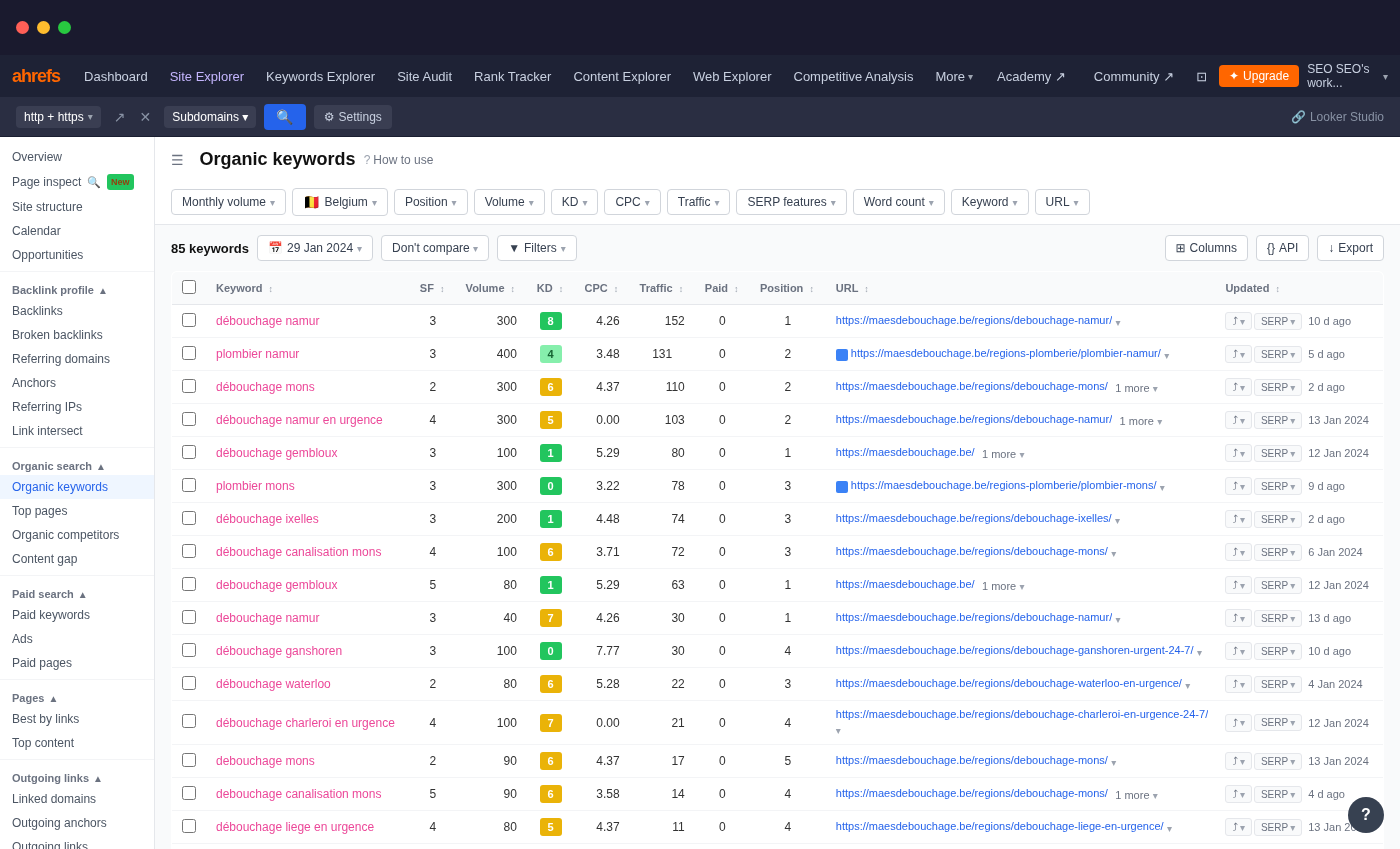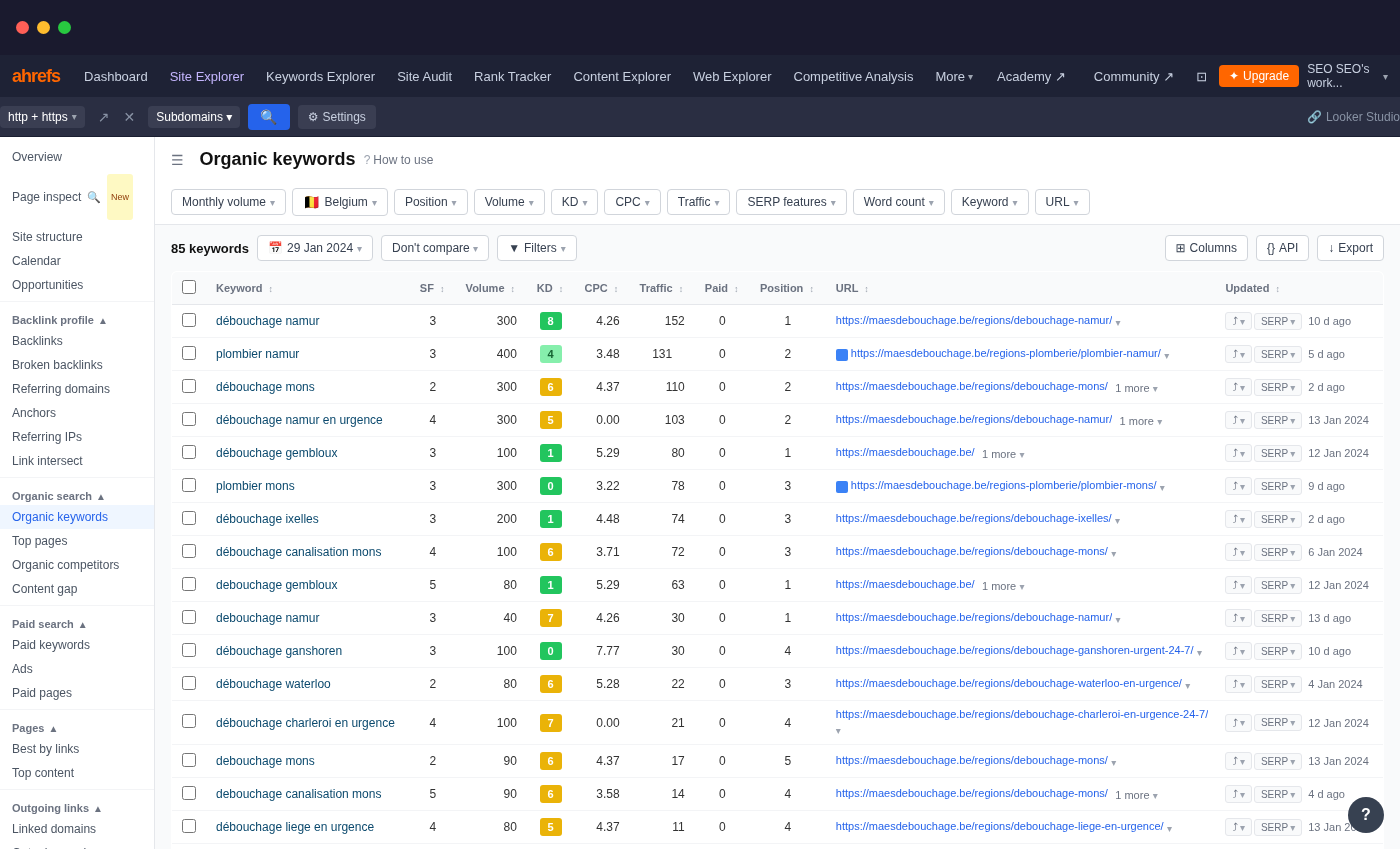--- a/index.html
+++ b/index.html
@@ -18,40 +18,40 @@
     .nav-item { color: #c8d0e0; font-size: 13px; padding: 4px 10px; cursor: pointer; border-radius: 4px; white-space: nowrap; }
     .nav-item.active { color: #c4b5fd; }
     .nav-item-more { display: flex; align-items: center; gap: 3px; }
     .nav-spacer { flex: 1; }
     .nav-right { display: flex; align-items: center; gap: 8px; }
     .upgrade-btn { background: #f60; color: #fff; font-size: 12px; padding: 4px 10px; border-radius: 4px; cursor: pointer; display: flex; align-items: center; gap: 4px; }
     .nav-user { color: #c8d0e0; font-size: 12px; cursor: pointer; display: flex; align-items: center; gap: 4px; }
     .nav-icon-btn { color: #c8d0e0; cursor: pointer; padding: 4px; }
 
     
-    .addr-bar { background: #2a2e42; height: 40px; display: flex; align-items: center; padding: 0 0; gap: 8px; border-bottom: 1px solid #1a1e30; }
+    .addr-bar { background: #2a2e42; height: 40px; display: flex; align-items: center; padding: 0 16px; gap: 8px; border-bottom: 1px solid #1a1e30; }
     .protocol-select { background: #3a3e52; color: #fff; font-size: 12px; padding: 4px 8px; border-radius: 4px; border: none; cursor: pointer; display: flex; align-items: center; gap: 4px; }
     .url-input { flex: 1; background: #3a3e52; color: #fff; font-size: 13px; padding: 5px 10px; border-radius: 4px; border: none; max-width: 320px; }
     .url-actions { display: flex; gap: 4px; }
     .url-btn { background: none; border: none; color: #8892a4; cursor: pointer; padding: 3px 5px; font-size: 14px; }
     .subdomains-select { background: #3a3e52; color: #fff; font-size: 12px; padding: 4px 8px; border-radius: 4px; border: none; cursor: pointer; }
     .search-btn { background: #2563eb; color: #fff; border: none; padding: 5px 12px; border-radius: 4px; cursor: pointer; font-size: 14px; }
     .settings-btn { background: #3a3e52; color: #c8d0e0; border: none; padding: 5px 10px; border-radius: 4px; cursor: pointer; font-size: 12px; display: flex; align-items: center; gap: 4px; }
     .looker-btn { margin-left: auto; color: #8892a4; font-size: 12px; cursor: pointer; display: flex; align-items: center; gap: 4px; }
 
     
     .main-layout { display: flex; height: calc(100vh - 137px); }
 
     
     .sidebar { width: 155px; min-width: 155px; background: #fff; border-right: 1px solid #e5e7eb; overflow-y: auto; padding: 8px 0; }
     .sidebar-item { padding: 5px 12px; font-size: 12px; color: #4b5563; cursor: pointer; display: flex; align-items: center; gap: 6px; }
     .sidebar-item.active { color: #2563eb; background: #eff6ff; }
     .sidebar-section { padding: 8px 12px 3px; font-size: 11px; font-weight: 600; color: #6b7280; text-transform: none; display: flex; align-items: center; gap: 4px; cursor: pointer; }
     .sidebar-section .arrow { font-size: 10px; }
-    .new-badge { background: #fef9c3; color: #92400e; font-size: 9px; padding: 18px 4px; border-radius: 3px; font-weight: 400; }
+    .new-badge { background: #22c55e; color: #92400e; font-size: 9px; padding: 3px 4px; border-radius: 3px; font-weight: 700; }
     .sidebar-divider { height: 1px; background: #f3f4f6; margin: 4px 0; }
 
     
     .content { flex: 1; overflow-y: auto; background: #f9fafb; }
     .content-header { background: #fff; padding: 12px 16px 0; border-bottom: 1px solid #e5e7eb; }
     .page-title-row { display: flex; align-items: center; gap: 8px; margin-bottom: 10px; }
     .page-title { font-size: 18px; font-weight: 600; color: #111; }
     .how-to-link { color: #6b7280; font-size: 12px; cursor: pointer; display: flex; align-items: center; gap: 3px; }
 
     
@@ -69,21 +69,21 @@
     .toolbar-spacer { flex: 1; }
     .columns-btn { background: #fff; border: 1px solid #d1d5db; color: #374151; font-size: 12px; padding: 5px 10px; border-radius: 4px; cursor: pointer; display: flex; align-items: center; gap: 4px; }
     .api-btn { background: #fff; border: 1px solid #d1d5db; color: #374151; font-size: 12px; padding: 5px 10px; border-radius: 4px; cursor: pointer; display: flex; align-items: center; gap: 4px; }
     .export-btn { background: #fff; border: 1px solid #d1d5db; color: #374151; font-size: 12px; padding: 5px 10px; border-radius: 4px; cursor: pointer; display: flex; align-items: center; gap: 4px; }
 
     
     .data-table { width: 100%; border-collapse: collapse; background: #fff; border: 1px solid #e5e7eb; border-radius: 6px; overflow: hidden; font-size: 12px; }
     .data-table th { background: #f9fafb; padding: 8px 10px; text-align: left; font-weight: 600; color: #6b7280; font-size: 11px; border-bottom: 1px solid #e5e7eb; white-space: nowrap; cursor: pointer; }
     .data-table td { padding: 7px 10px; border-bottom: 1px solid #f3f4f6; vertical-align: middle; }
     .data-table tr:last-child td { border-bottom: none; }
-    .keyword-link { color: #0c4a6e; text-decoration: none; cursor: pointer; }
+    .keyword-link { color: #ec4899; text-decoration: none; cursor: pointer; }
     .url-link { color: #2563eb; text-decoration: none; font-size: 11px; cursor: pointer; max-width: 400px; display: inline-block; overflow: hidden; text-overflow: ellipsis; white-space: nowrap; }
     .more-link { color: #6b7280; font-size: 11px; margin-left: 4px; cursor: pointer; }
 
     
     .kd-badge { display: inline-flex; align-items: center; justify-content: center; width: 22px; height: 18px; border-radius: 3px; font-size: 11px; font-weight: 700; color: #fff; }
 
     
     .action-group { display: flex; align-items: center; gap: 2px; }
     .mini-btn { background: #f9fafb; border: 1px solid #e5e7eb; color: #6b7280; font-size: 10px; padding: 2px 6px; border-radius: 3px; cursor: pointer; display: flex; align-items: center; gap: 2px; }
 

